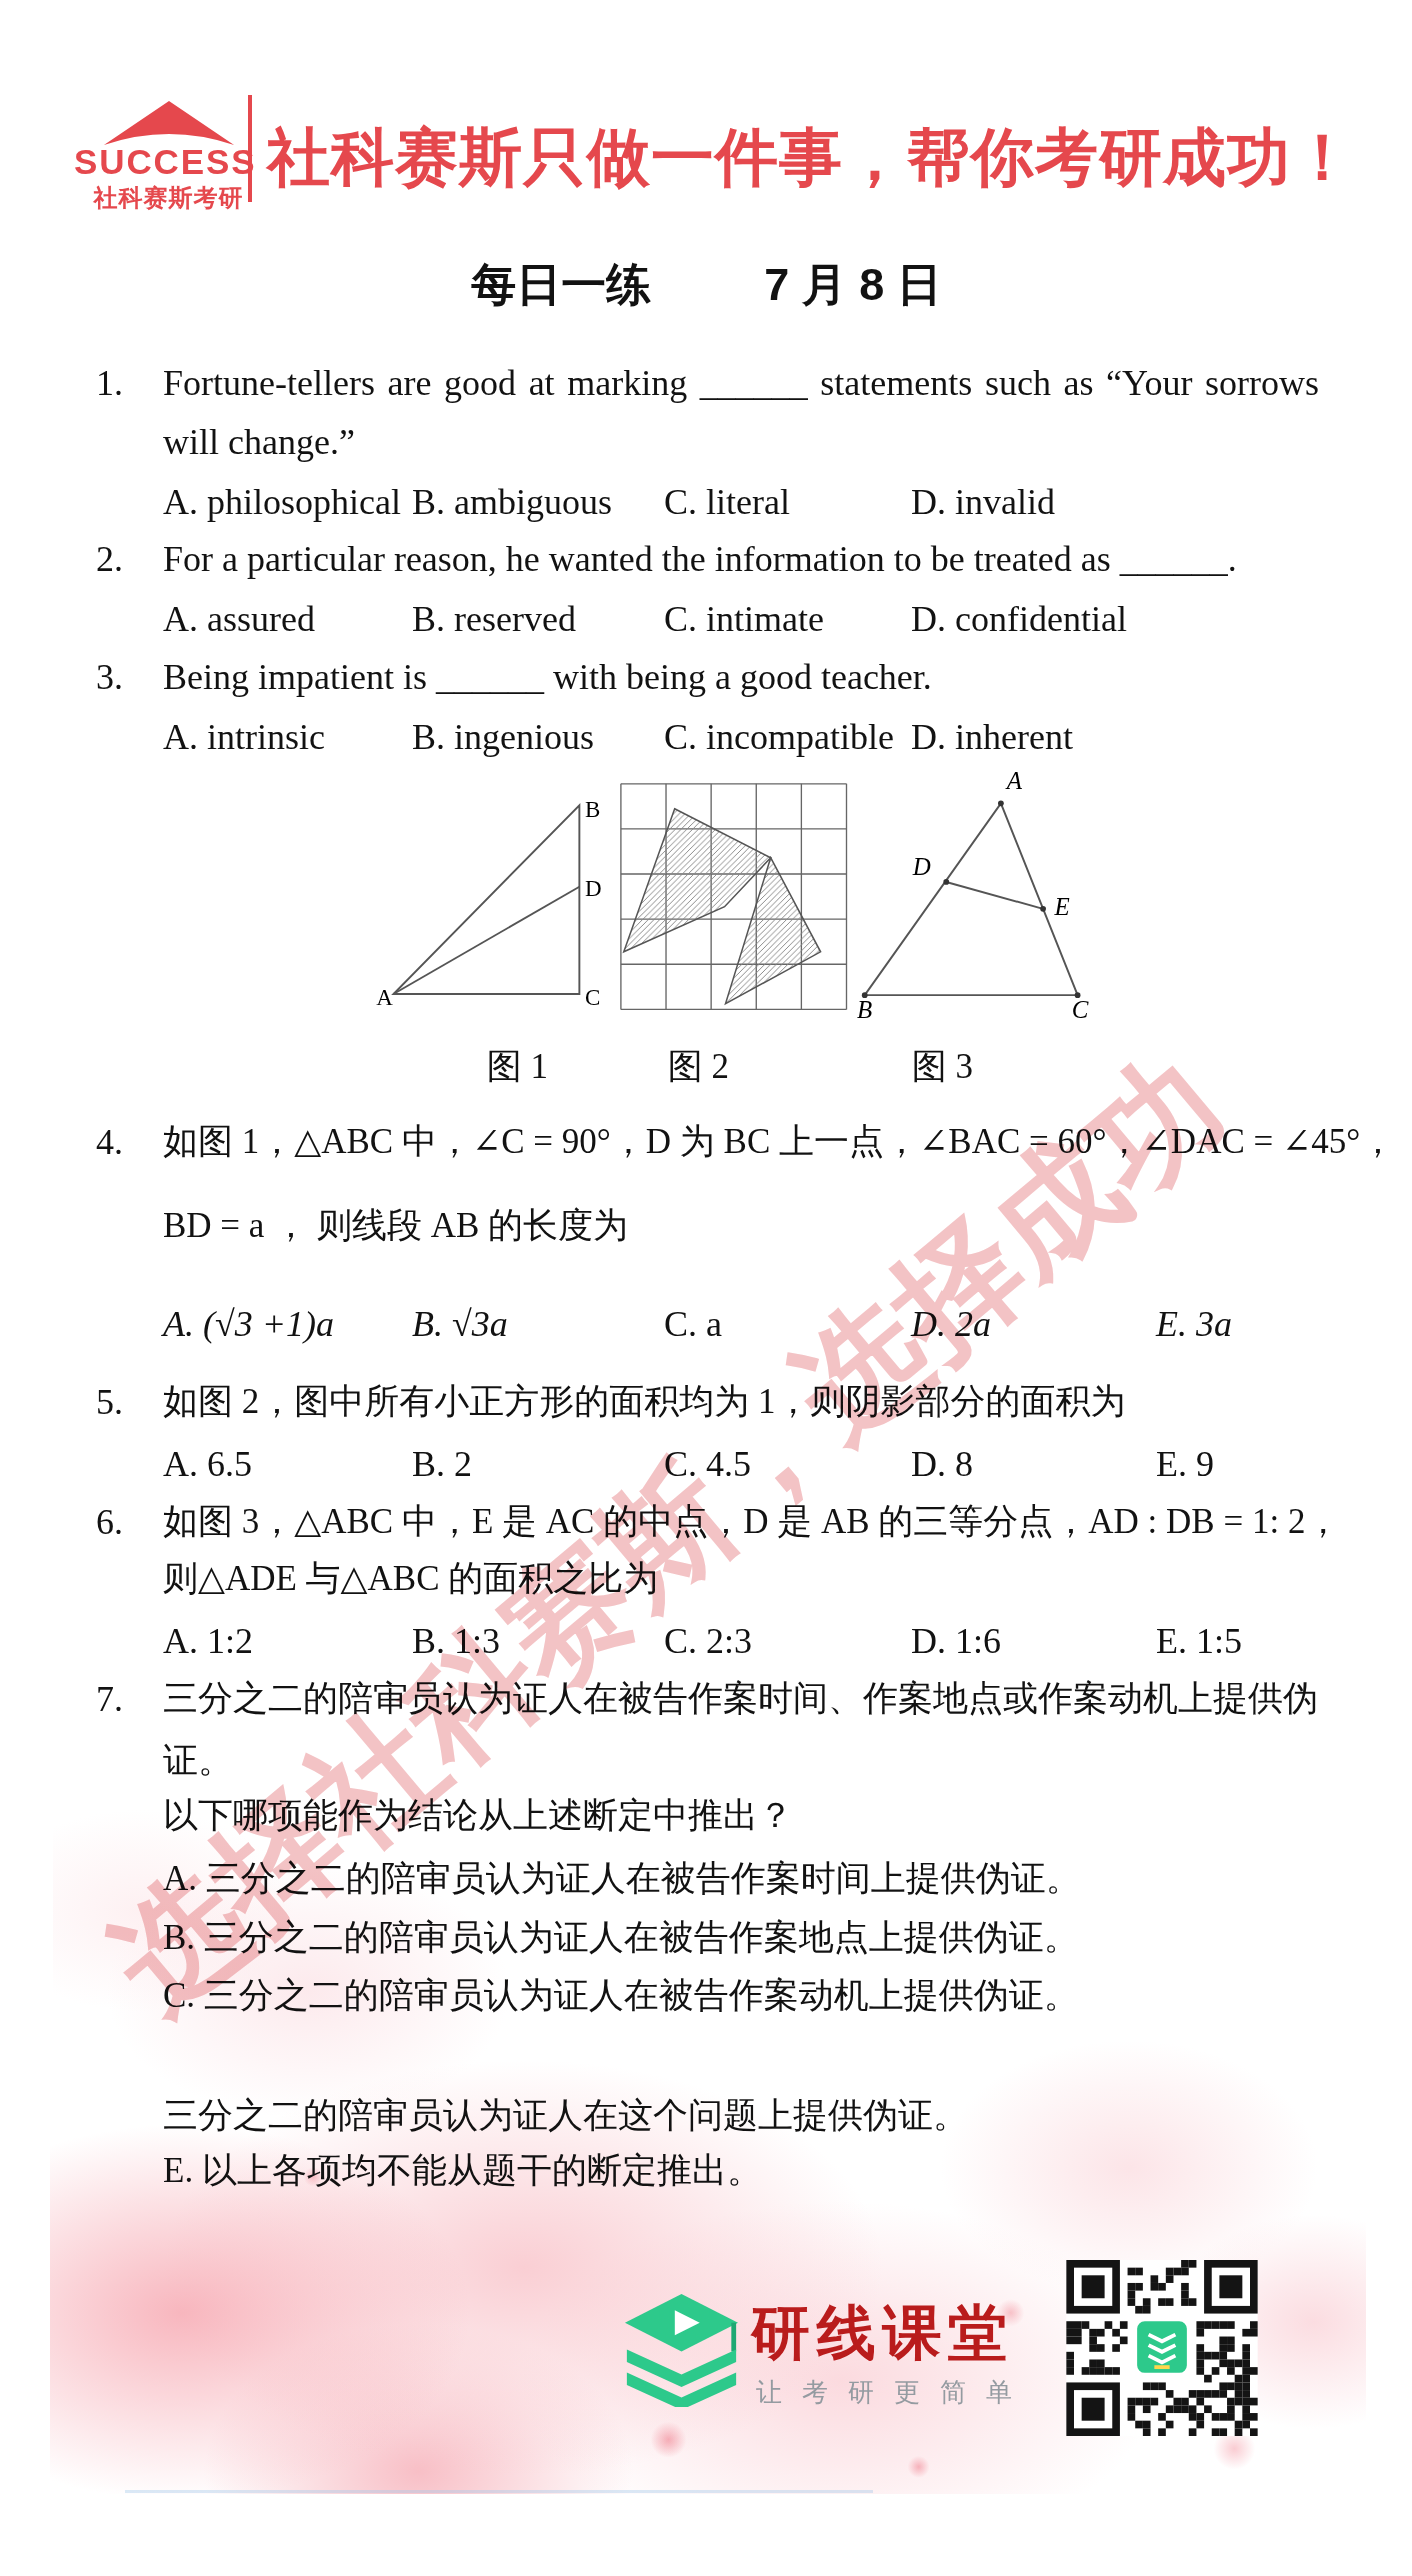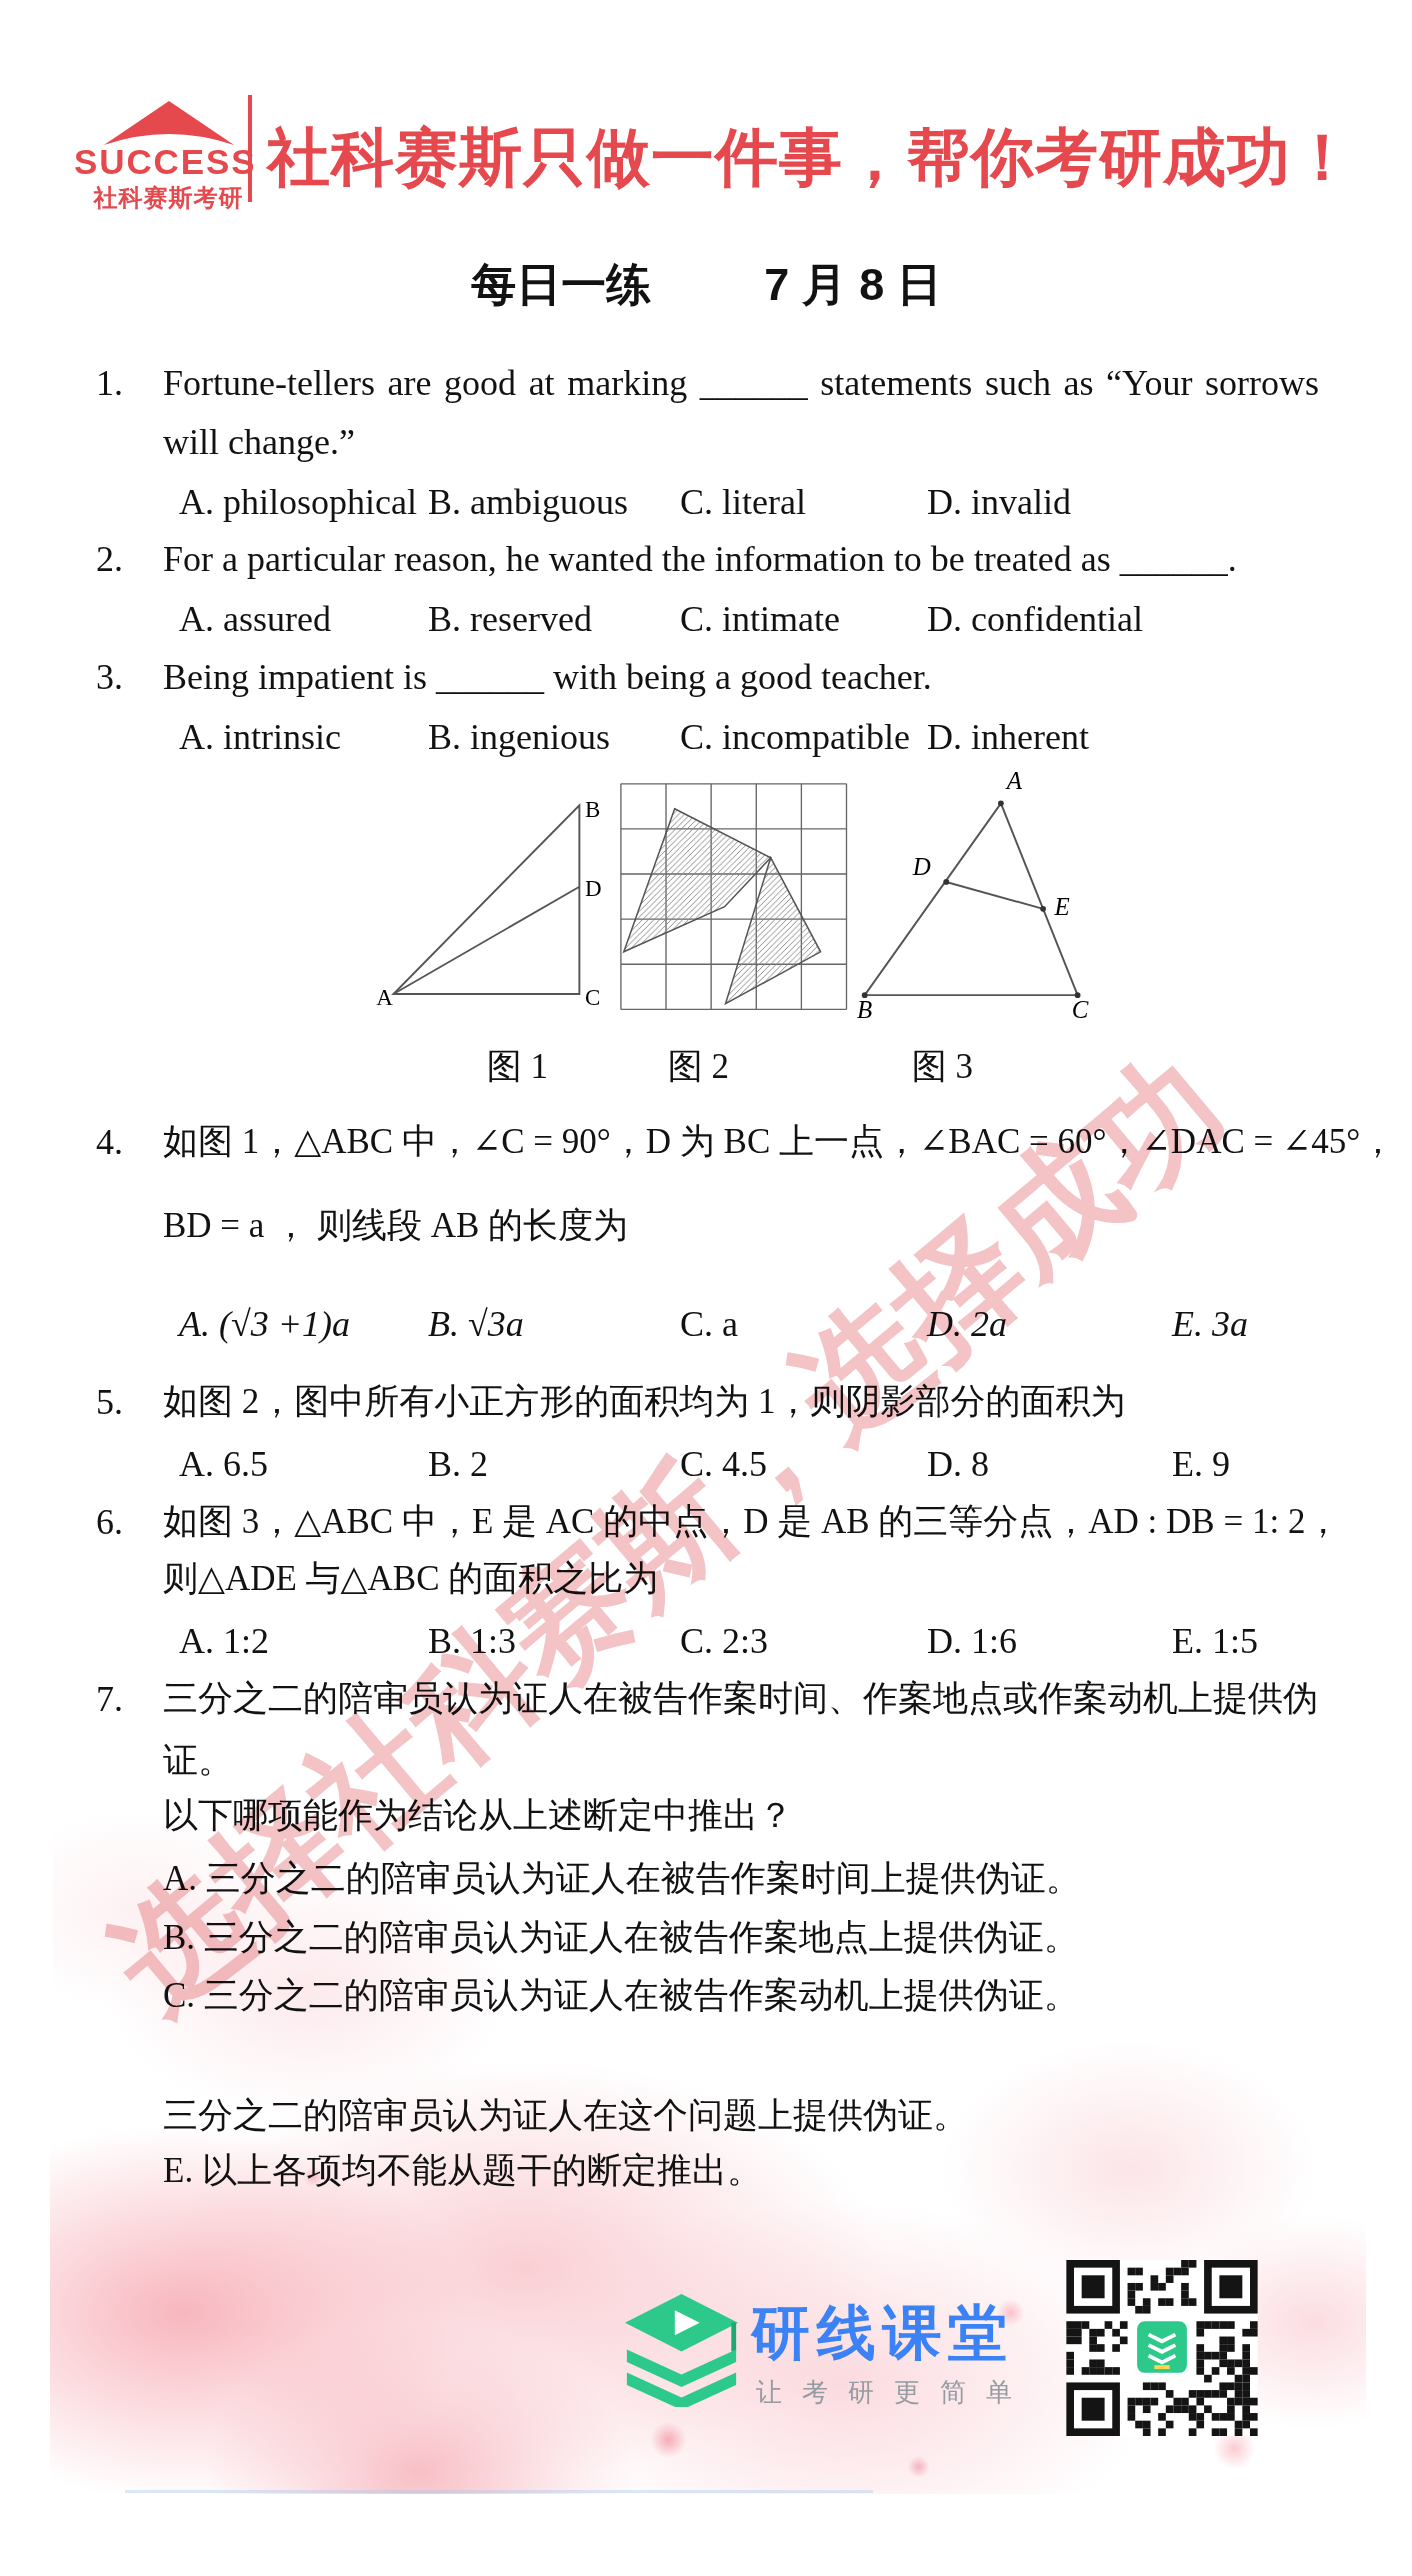--- a/index.html
+++ b/index.html
@@ -18,21 +18,21 @@
           font-family:"Liberation Sans","DejaVu Sans",sans-serif;font-weight:900;
           font-size:63px;letter-spacing:1px;}
   .title{position:absolute;left:0;top:255px;width:100%;display:flex;justify-content:center;gap:113px;
          font-family:"Liberation Sans","DejaVu Sans",sans-serif;font-weight:bold;font-size:45px;}
   
   .qnum{position:absolute;font-size:36px;line-height:48px;}
   .line{position:absolute;font-size:35px;line-height:48px;white-space:nowrap;}
   .line.en{font-size:36px;}
   .just{white-space:normal;text-align:justify;text-align-last:justify;width:1156px;}
   .optrow{position:absolute;left:0;top:0;width:100%;height:48px;font-size:36px;line-height:48px;}
-  .optrow span{position:absolute;white-space:nowrap;margin-left:16px;}
+  .optrow span{position:absolute;white-space:nowrap;}
   .caption{position:absolute;width:115px;text-align:right;font-size:35px;}
   figure{margin:0;padding:0;position:absolute;}
   svg text{font-family:"Liberation Serif","DejaVu Serif",serif;}
   
   .watermark{position:absolute;left:132px;top:1920px;font-size:127px;line-height:127px;
              font-weight:bold;white-space:nowrap;transform:rotate(-40deg);transform-origin:0 50%;
              opacity:.52;mix-blend-mode:multiply;z-index:5;pointer-events:none;}
   
   .wash{position:absolute;pointer-events:none;}
   .wash-mid{left:53px;top:1765px;width:729px;height:364px;
@@ -48,21 +48,21 @@
       radial-gradient(ellipse 269px 182px at 82% 28%, rgba(250,211,216,.6), rgba(250,211,216,0) 70%),
       radial-gradient(ellipse 211px 153px at 96% 62%, rgba(248,192,200,.55), rgba(248,192,200,0) 70%),
       radial-gradient(circle 25px at 47% 88%, rgba(240,132,146,.8), rgba(240,132,146,0) 72%),
       radial-gradient(circle 15.3px at 66% 94%, rgba(240,132,146,.75), rgba(240,132,146,0) 72%),
       radial-gradient(circle 19px at 73% 60%, rgba(244,160,170,.7), rgba(244,160,170,0) 72%),
       radial-gradient(circle 13.4px at 20% 30%, rgba(244,160,170,.7), rgba(244,160,170,0) 72%),
       radial-gradient(circle 29px at 90% 90%, rgba(246,170,180,.6), rgba(246,170,180,0) 72%);}
   .band-edge{position:absolute;left:125px;top:2490px;width:748px;height:2.9px;
              background:rgba(160,200,235,.38);}
   
-  .f-brand{position:absolute;left:751px;top:2294px;font-size:59px;font-weight:bold;color:#3b82f6;
+  .f-brand{position:absolute;left:751px;top:2294px;font-size:59px;font-weight:bold;color:#b91c1c;
            font-family:"Liberation Sans","DejaVu Sans",sans-serif;letter-spacing:6.7px;white-space:nowrap;}
   .f-tag{position:absolute;left:756px;top:2375px;font-size:26px;color:#949ba1;
          font-family:"Liberation Sans","DejaVu Sans",sans-serif;letter-spacing:20px;white-space:nowrap;}
   .qr{position:absolute;left:1066px;top:2260px;width:192px;height:176px;}
 </style>
 </head>
 <body>
 
 <div class="page">
 

